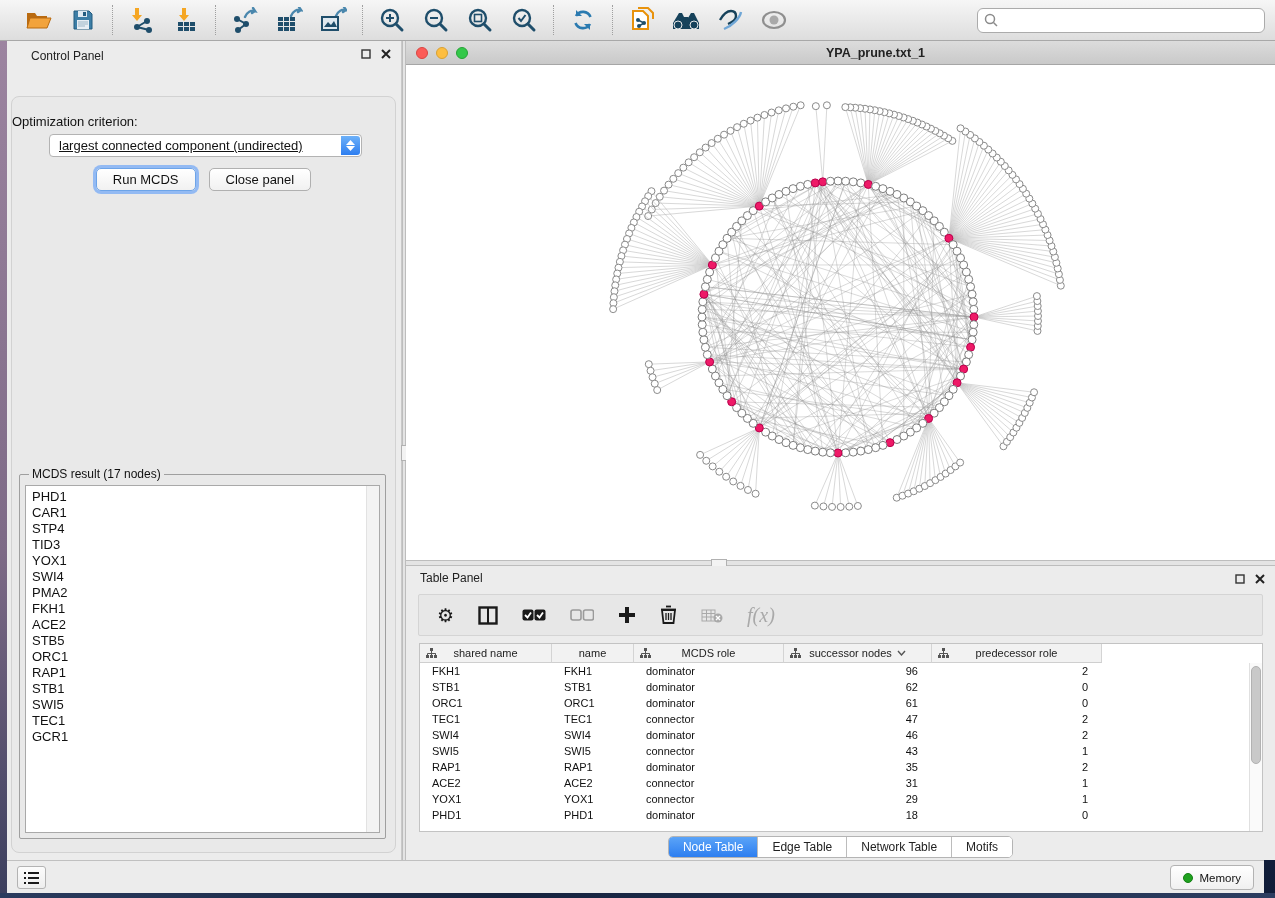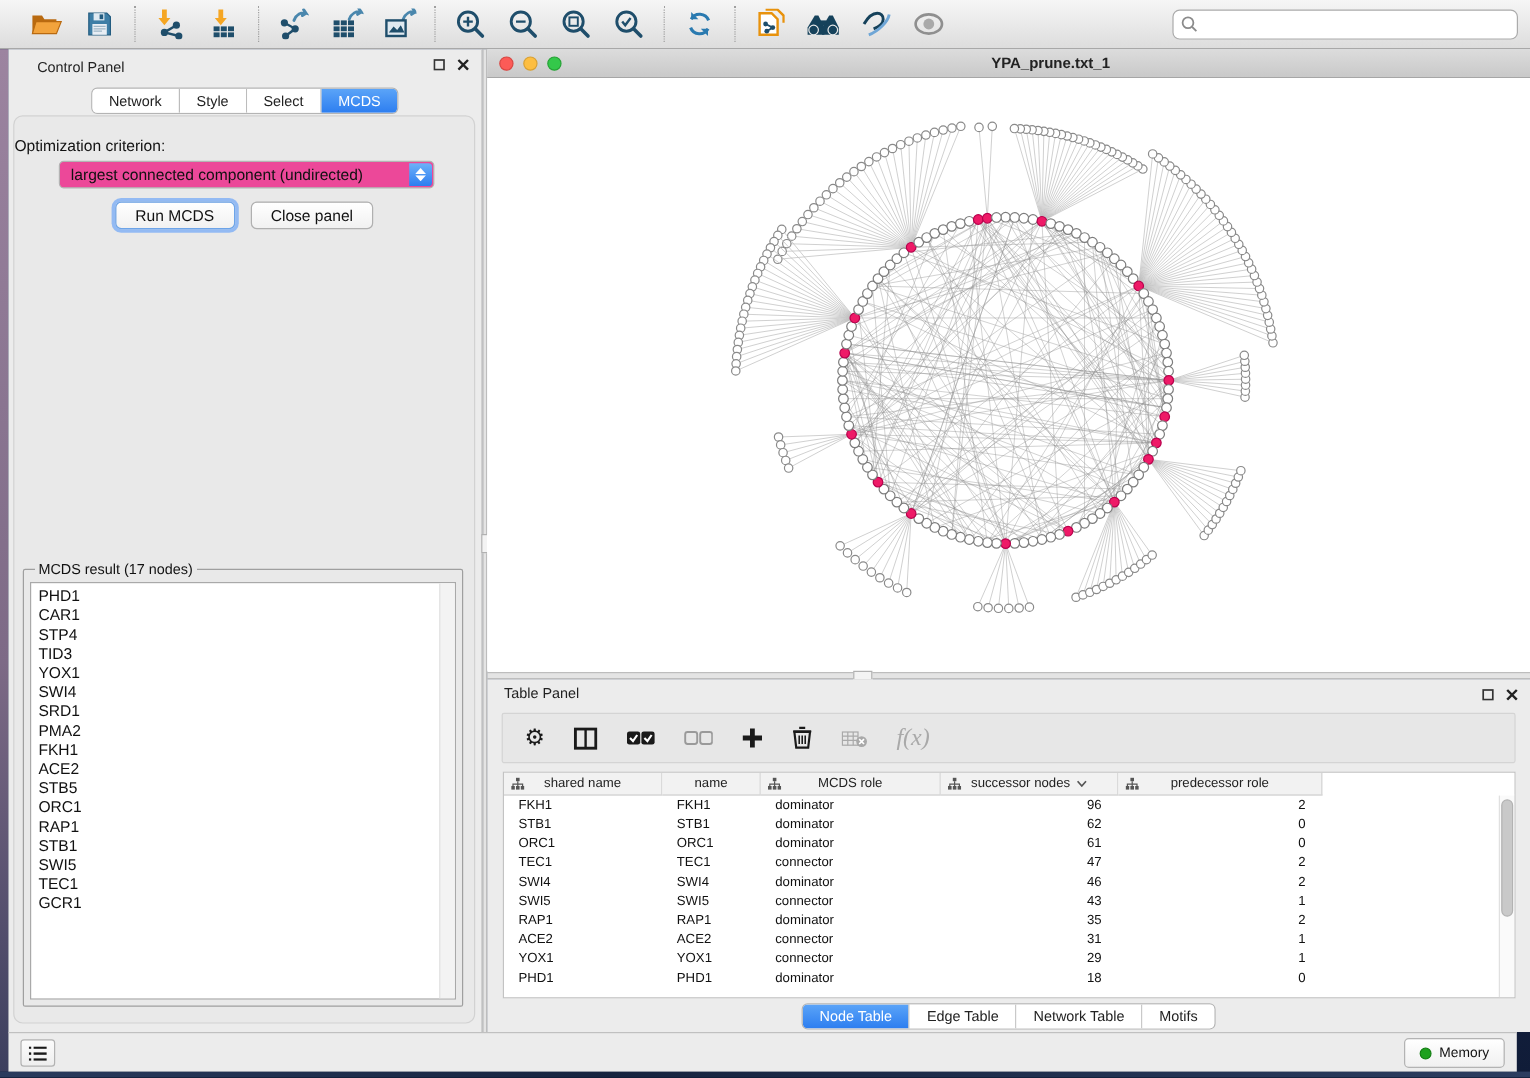--- a/index.html
+++ b/index.html
@@ -38,23 +38,23 @@
                background:#fff; overflow:hidden; }
   .seg { display:flex; align-items:center; justify-content:center; font-size:12px; color:#222;
          border-right:1px solid #bcbcbc; padding:0 14px; background:#fff; cursor:pointer; white-space:nowrap; }
   .seg:last-child { border-right:none; }
   .seg.active { background:linear-gradient(#5ba4f8,#2d7ef0); color:#fff; }
   .cp-tabs-row { display:flex; justify-content:center; margin-top:2px; }
 
   .cp-inner { position:absolute; left:4px; right:5px; top:55px; bottom:7px;
               background:#e9e9e9; border:1px solid #d2d2d2; border-radius:8px; }
   .opt-label { text-align:left; margin-top:17px; font-size:13px; color:#111; }
-  .opt-select { position:absolute; left:37px; top:37px; width:313px; height:23px; background:#ec4899;
+  .opt-select { position:absolute; left:37px; top:37px; width:313px; height:23px; background:#ffffff;
                 border:1px solid #b3b3b3; border-radius:4px; display:flex; align-items:center;
-                font-size:13px; color:#111; padding-left:9px; cursor:pointer; }
+                font-size:13px; color:#111; padding-left:9px; cursor:pointer;text-decoration:underline; }
   .opt-stepper { position:absolute; right:1px; top:1px; bottom:1px; width:19px; border-radius:0 3px 3px 0;
                  background:linear-gradient(#6db1f9,#2d7ef0); display:flex; flex-direction:column;
                  align-items:center; justify-content:center; gap:1px; }
   .btn-row { position:absolute; left:0; right:0; top:71px; display:flex; justify-content:center; gap:13px; }
   .mac-btn { height:23px; background:linear-gradient(#ffffff,#f1f1f1); border:1px solid #b0b0b0;
              border-radius:5px; font-size:13px; color:#111; padding:0 16px; cursor:pointer;
              font-family:"Liberation Sans",sans-serif; }
   .mac-btn.focused { box-shadow:0 0 0 3px rgba(90,155,250,.6); border-color:#6da4e8; }
 
   fieldset.mcds-result { position:absolute; left:7px; right:9px; top:370px; bottom:13px;
@@ -302,28 +302,20 @@
           <svg width="10" height="10" viewBox="0 0 10 10">
               <rect x="1" y="1" width="8" height="8" fill="none" stroke="#333" stroke-width="1.4"></rect>
             </svg>
         </span>
         <span class="win-ctrl">
           <svg width="10" height="10" viewBox="0 0 10 10">
               <path d="M1 1l8 8M9 1l-8 8" stroke="#222" stroke-width="2"></path>
             </svg>
         </span>
       </span>
-    </div>
-    <div class="cp-tabs-row">
-      <div class="segmented" id="cp-tabs">
-          <span class="seg">Network</span>
-          <span class="seg">Style</span>
-          <span class="seg">Select</span>
-          <span class="seg active">MCDS</span>
-        </div>
     </div>
 
     <div class="cp-inner">
       <div class="opt-label">Optimization criterion:</div>
       <div class="opt-select">
         <span>largest connected component (undirected)</span>
         <span class="opt-stepper">
           <svg width="9" height="5" viewBox="0 0 9 5">
               <path d="M4.5 0L9 5H0z" fill="#fff"></path>
             </svg>
@@ -340,21 +332,20 @@
       <fieldset class="mcds-result">
         <legend>MCDS result (17 nodes)</legend>
         <div class="result-list">
           <div class="result-items" id="result-items">
               <div class="result-item">PHD1</div>
               <div class="result-item">CAR1</div>
               <div class="result-item">STP4</div>
               <div class="result-item">TID3</div>
               <div class="result-item">YOX1</div>
               <div class="result-item">SWI4</div>
-              <div class="result-item">SRD1</div>
               <div class="result-item">PMA2</div>
               <div class="result-item">FKH1</div>
               <div class="result-item">ACE2</div>
               <div class="result-item">STB5</div>
               <div class="result-item">ORC1</div>
               <div class="result-item">RAP1</div>
               <div class="result-item">STB1</div>
               <div class="result-item">SWI5</div>
               <div class="result-item">TEC1</div>
               <div class="result-item">GCR1</div>

